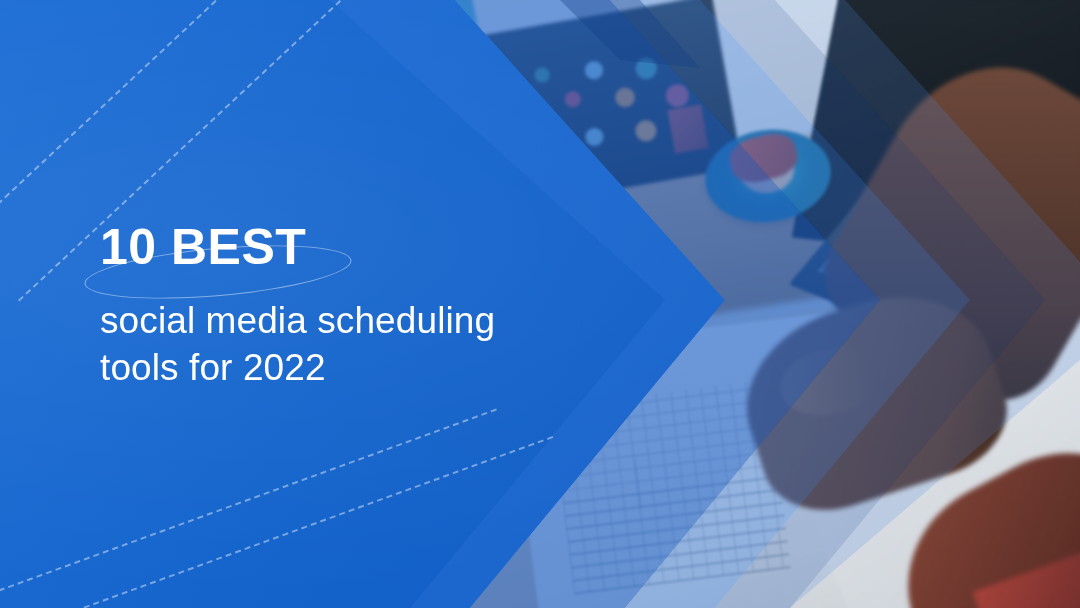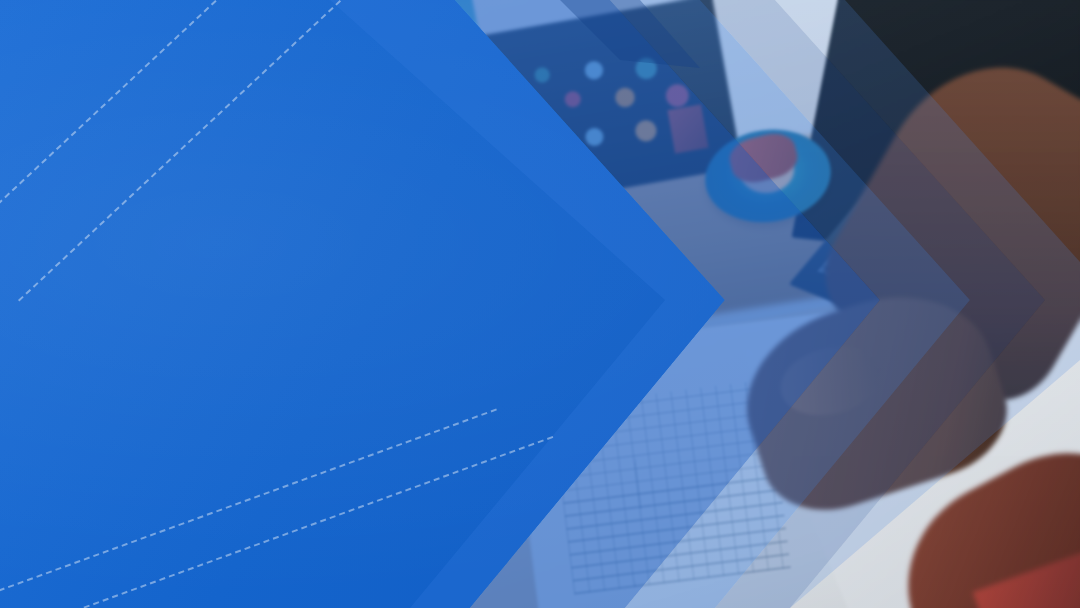--- a/index.html
+++ b/index.html
@@ -331,14 +331,24 @@
   <div class="band band-a"></div>
   <div class="wedge-dark"></div>
   <div class="blue-solid"></div>
   <div class="wedge-light"></div>
 
   <div class="dash tl1"></div>
   <div class="dash tl2"></div>
   <div class="dash bl1"></div>
   <div class="dash bl2"></div>
 
+  <div class="copy">
+    <div class="eyebrow-wrap">
+      <div class="ellipse"></div>
+      <h1 class="eyebrow">10 BEST</h1>
+    </div>
+    <h2 class="subhead">
+      <span>social media scheduling</span>
+      <span class="l2">tools for 2022</span>
+    </h2>
+  </div>
 
 </div>
 
 </body></html>

